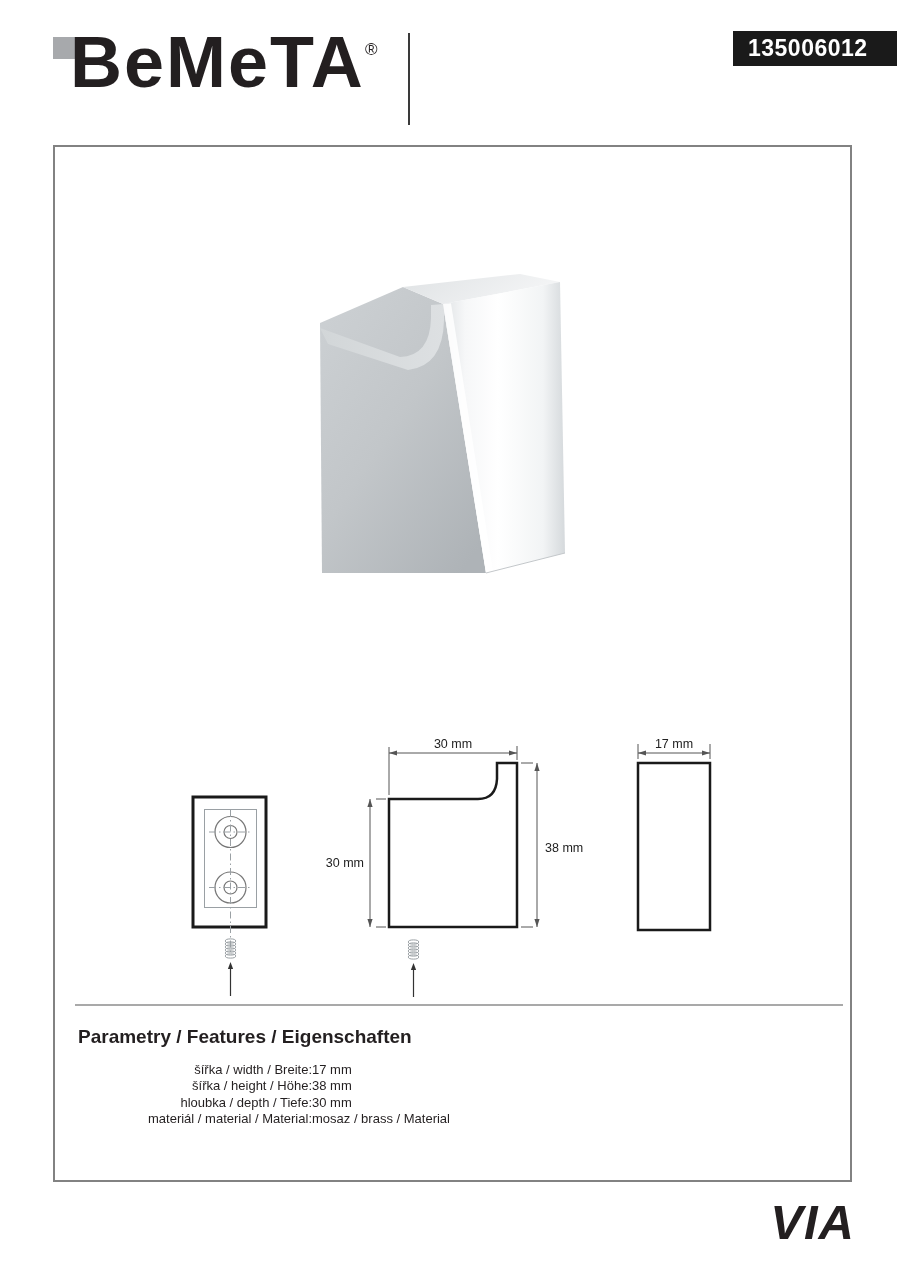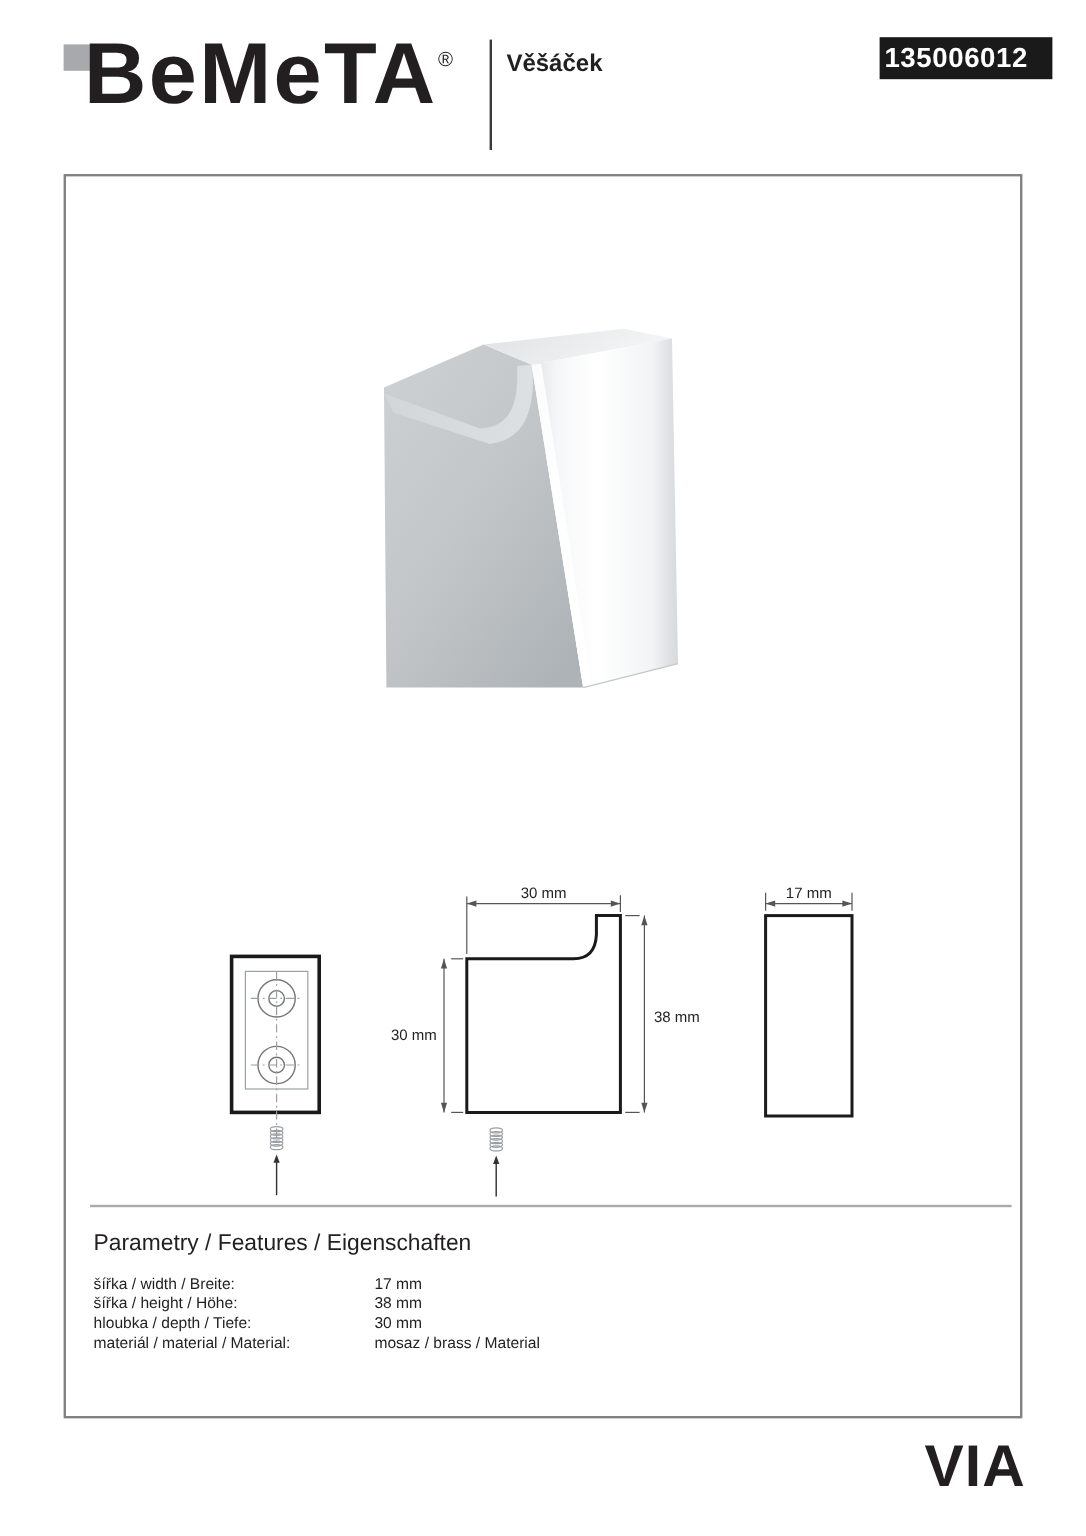--- a/index.html
+++ b/index.html
@@ -15,61 +15,60 @@
     position:absolute; left:70px; top:26px;
     font-size:72px; font-weight:600; letter-spacing:2px; color:#231f20; line-height:1;
   }
   .logo-reg { position:absolute; left:365px; top:40px; font-size:17px; font-weight:400; color:#231f20; }
   .header-divider { position:absolute; left:408px; top:33px; width:2px; height:92px; background:#3a3a3a; }
   .product-names {
     position:absolute; left:422px; top:36px;
     font-size:20px; font-weight:700; line-height:34.5px; color:#231f20;
   }
   .code-box {
-    position:absolute; left:733px; top:31px; width:144px; height:35px;
+    position:absolute; left:733px; top:31px; width:164px; height:35px;
     background:#1a1a1a; color:#ffffff; font-size:23px; font-weight:700;
-    display:flex; align-items:center; padding-left:4px; letter-spacing:0.5px;
+    display:flex; align-items:center; padding-left:15px; letter-spacing:0.5px;
   }
 
   
   .main-frame {
     position:absolute; left:53px; top:145px; width:799px; height:1037px;
     border:2px solid #828282; background:#ffffff;
   }
 
   .product-photo { position:absolute; left:280px; top:260px; width:350px; height:340px; }
   .drawings { position:absolute; left:70px; top:720px; width:780px; height:290px; }
 
   .param-divider { position:absolute; left:75px; top:1004px; width:768px; height:2px; background:#a9a9a9; }
   .param-heading {
     position:absolute; left:78px; top:1026px;
-    font-size:19px; font-weight:400; color:#231f20;
-  }
-  .param-table { position:absolute; left:78px; top:1062px; font-size:13px; line-height:16.3px; color:#231f20; }
+    font-size:19px; font-weight:700; color:#231f20;
+  }
+  .param-table { position:absolute; left:78px; top:1062px; font-size:13px; line-height:16.3px; color:#231f20;text-align:right; }
   .param-row { display:flex; }
   .param-label { width:234px; }
   .param-value { }
 
   .series-name {
     position:absolute; right:50px; top:1194px;
-    font-size:49px; font-weight:800; color:#231f20; letter-spacing:1px;
+    font-size:49px; font-weight:800; color:#231f20; letter-spacing:1px;font-style:italic;
   }
 
   svg text { font-family:"Liberation Sans", sans-serif; font-size:12.5px; fill:#222; }
 </style>
 </head>
 <body>
 
 <div class="logo-square"></div>
 <div class="logo-text">BeMeTA</div>
 <div class="logo-reg">®</div>
 <div class="header-divider"></div>
 
 <div class="product-names">
-  <div>Věšáček</div>
 </div>
 
 <div class="code-box">135006012</div>
 
 <div class="main-frame"></div>
 
 <svg class="product-photo" viewBox="0 0 350 340">
   <defs>
     <linearGradient id="gSide" x1="0" y1="0" x2="0.85" y2="1">
       <stop offset="0" stop-color="#cdd1d4"></stop>

